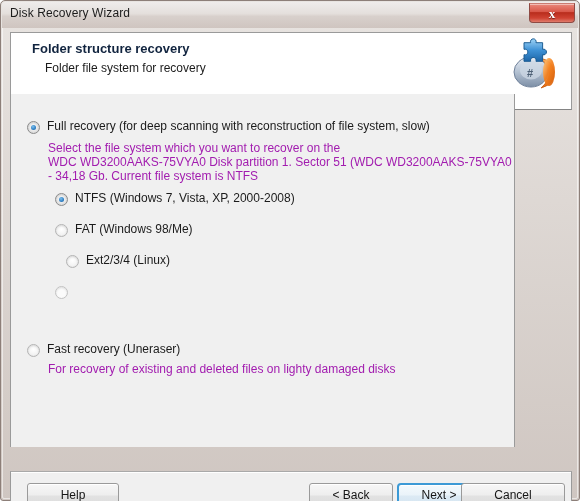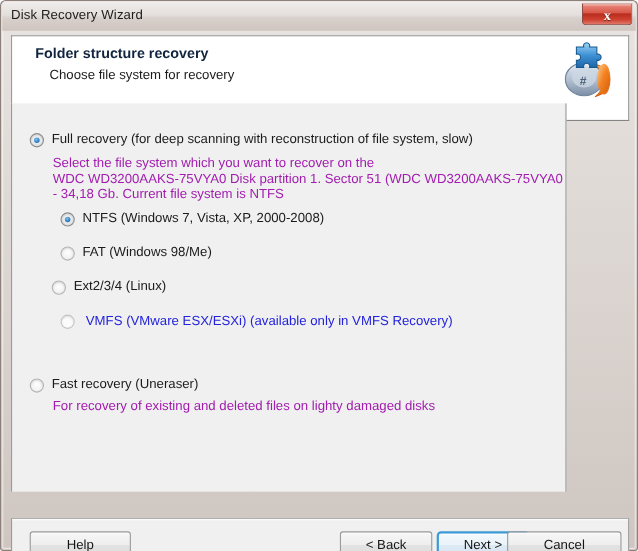--- a/index.html
+++ b/index.html
@@ -244,21 +244,21 @@
 
   <div class="titlebar">
     <div class="title-text">Disk Recovery Wizard</div>
     <div class="close-btn">
       <div class="x">x</div>
     </div>
   </div>
 
   <div class="header">
     <div class="header-title">Folder structure recovery</div>
-    <div class="header-sub">Choose file system for recovery</div>
+    <div class="header-sub">Folder file system for recovery</div>
     <div class="header-icon">
       <svg width="58" height="58" viewBox="0 0 58 58">
         <defs>
           <linearGradient id="gDisk" x1="0" y1="0" x2="0" y2="1">
             <stop offset="0%" stop-color="#e9eef5"></stop>
             <stop offset="45%" stop-color="#b9c6d6"></stop>
             <stop offset="100%" stop-color="#7d8fa6"></stop>
           </linearGradient>
           <linearGradient id="gOr" x1="0" y1="0" x2="1" y2="1">
             <stop offset="0%" stop-color="#ffd08a"></stop>
@@ -299,28 +299,27 @@
     <div class="opt-row" style="left:44px; top:97px;">
       <span class="radio checked"></span>
       <span class="opt-label">NTFS (Windows 7, Vista, XP, 2000-2008)</span>
     </div>
 
     <div class="opt-row" style="left:44px; top:128px;">
       <span class="radio"></span>
       <span class="opt-label">FAT (Windows 98/Me)</span>
     </div>
 
-    <div class="opt-row" style="left:36px; top:159px;">
+    <div class="opt-row" style="left:55px; top:159px;">
       <span class="radio"></span>
       <span class="opt-label">Ext2/3/4 (Linux)</span>
     </div>
 
     <div class="opt-row" style="left:44px; top:190px;">
       <span class="radio blue"></span>
-      <span class="opt-label blue">VMFS (VMware ESX/ESXi) (available only in VMFS Recovery)</span>
     </div>
 
     <div class="opt-row" style="left:16px; top:248px;">
       <span class="radio"></span>
       <span class="opt-label">Fast recovery (Uneraser)</span>
     </div>
     <div class="desc" style="left:37px; top:268px;">For recovery of existing and deleted files on lighty damaged disks</div>
 
   </div>
 

